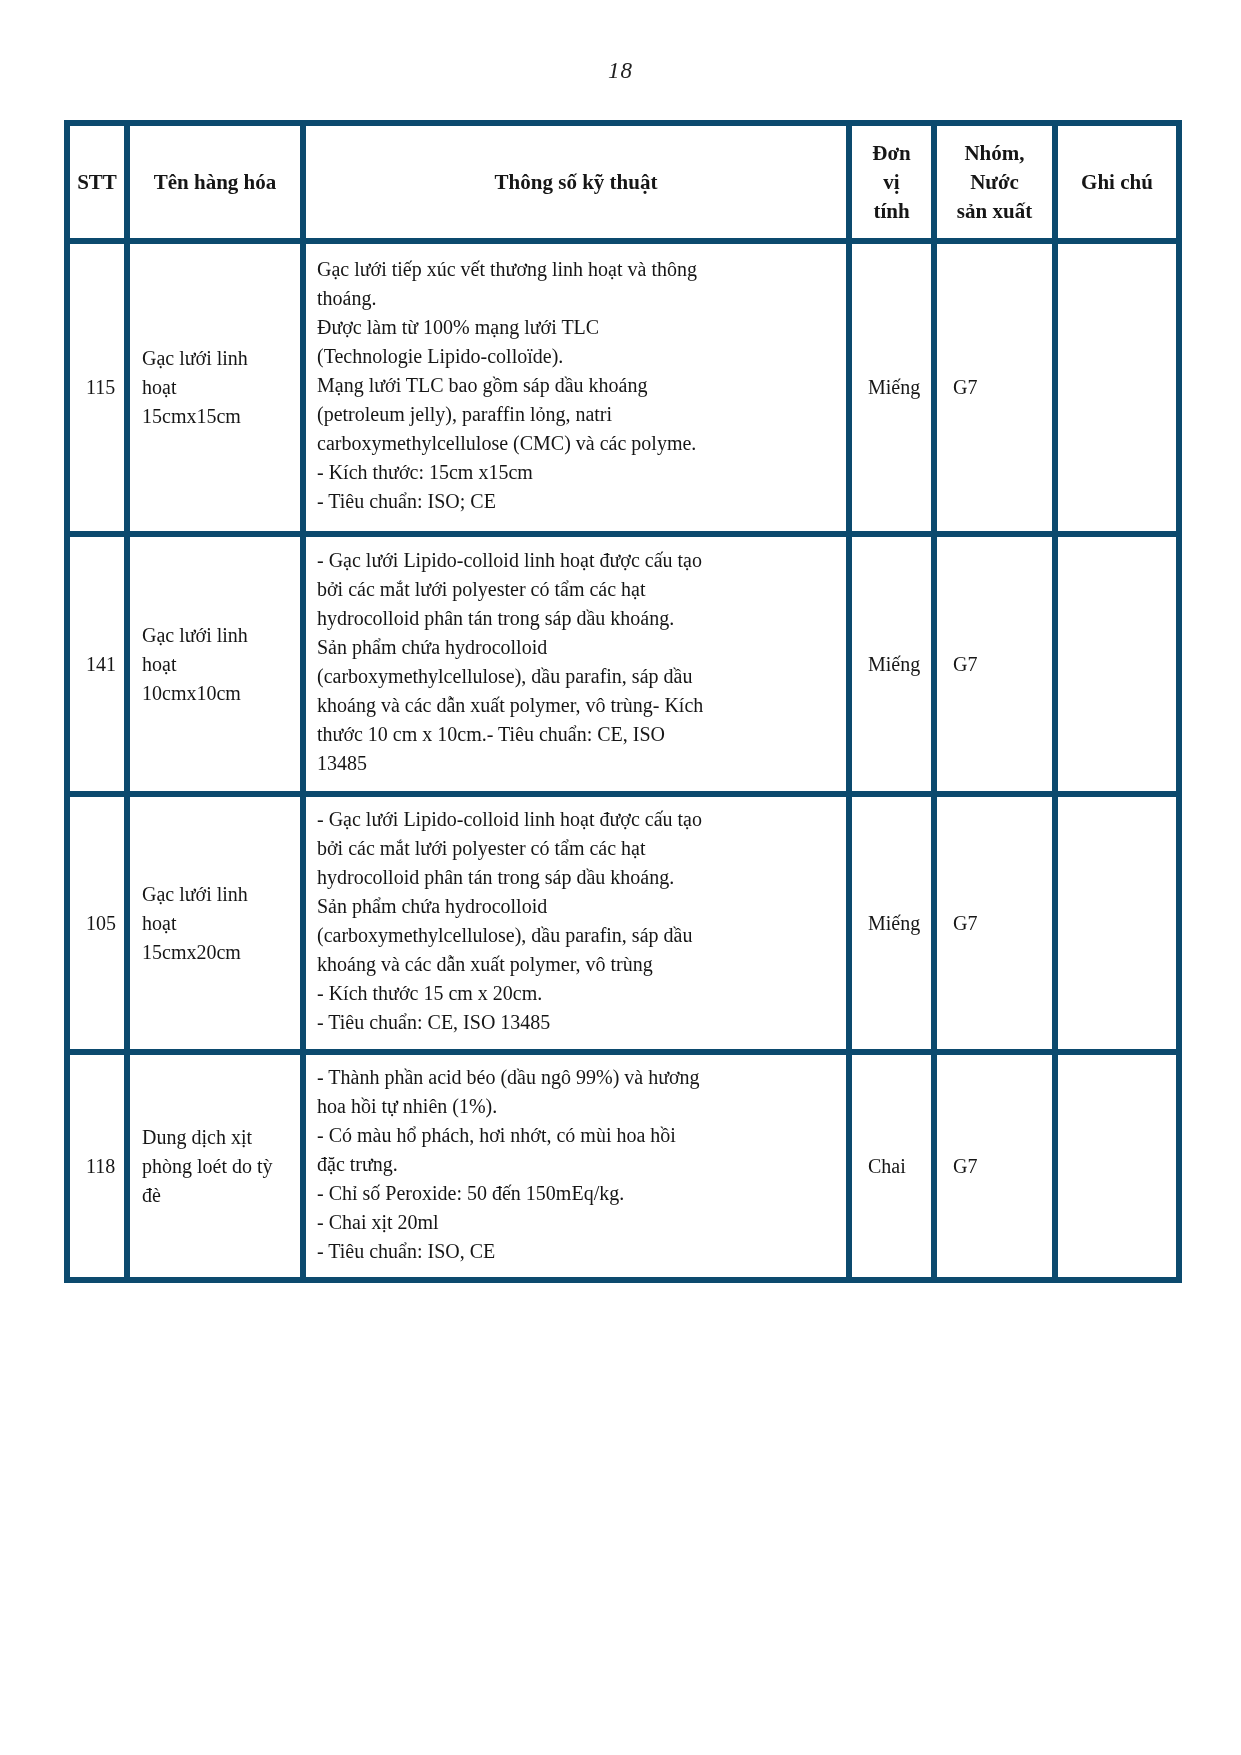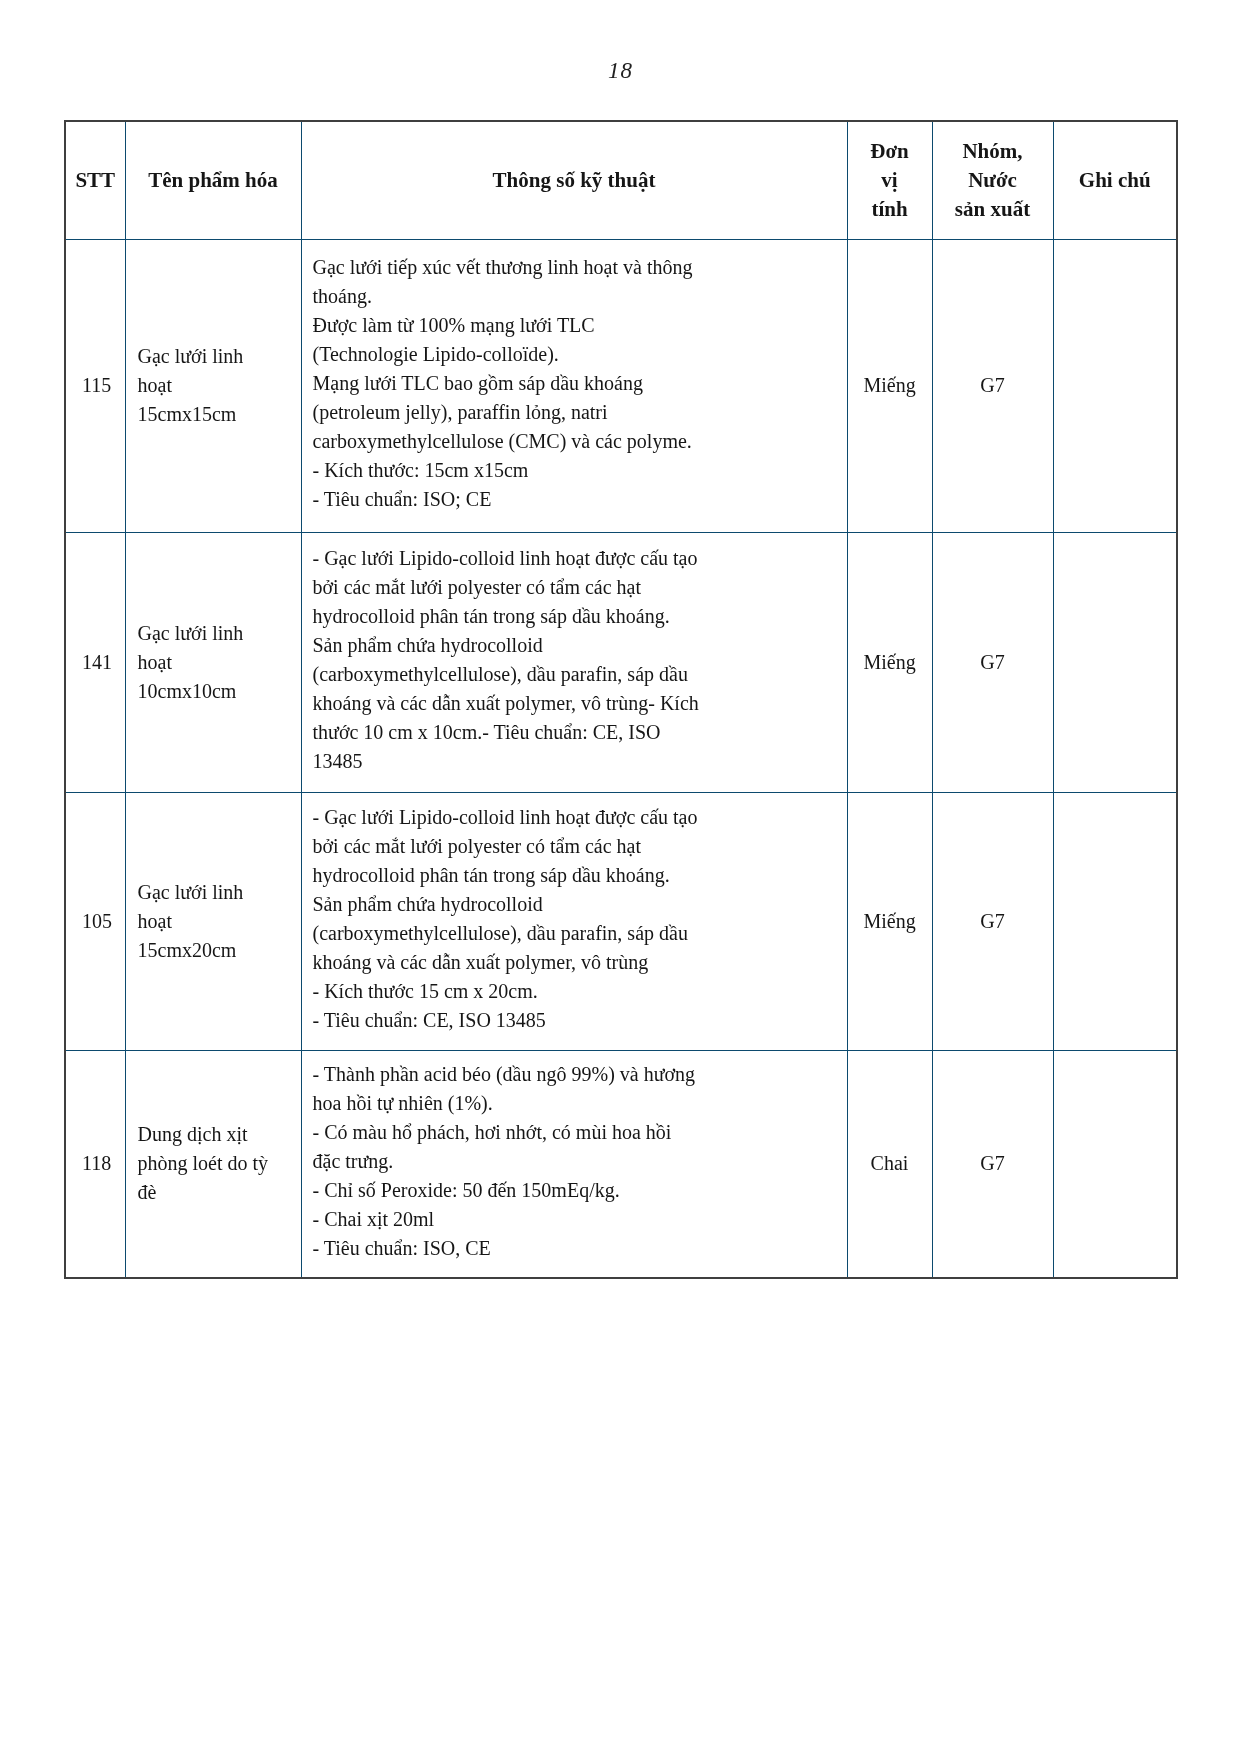--- a/index.html
+++ b/index.html
@@ -24,39 +24,39 @@
   }
   table.doc-table {
     border-collapse: collapse;
     margin: 36px 0 0 64px;
     table-layout: fixed;
     width: 1112px;
     border: 2px solid #3f3f3f;
   }
   table.doc-table th,
   table.doc-table td {
-    border: 1px solid #0c4a6e;
+    border: 6px solid #0c4a6e;
     font-size: 20px;
     line-height: 29px;
     vertical-align: middle;
     overflow: hidden;
   }
   table.doc-table th {
     font-weight: bold;
     text-align: center;
     white-space: pre-line;
     font-size: 21px;
     padding: 4px 2px;
   }
   tr.hrow { height: 118px; }
   tr.r0 { height: 293px; }
   tr.r1 { height: 260px; }
   tr.r2 { height: 258px; }
   tr.r3 { height: 228px; }
-  td.c { text-align: center; padding: 0 16px; }
+  td.c { padding: 0 16px; }
   td.name {
     text-align: left;
     padding: 4px 6px 4px 12px;
     white-space: pre-line;
   }
   td.specs {
     text-align: left;
     padding: 4px 8px 8px 11px;
     white-space: pre-line;
   }
@@ -73,21 +73,21 @@
       <col style="width:60px">
       <col style="width:176px">
       <col style="width:546px">
       <col style="width:85px">
       <col style="width:121px">
       <col style="width:124px">
     </colgroup>
     <thead>
       <tr class="hrow">
         <th>STT</th>
-        <th>Tên phẩm hóa</th>
+        <th>Tên hàng hóa</th>
         <th>Thông số kỹ thuật</th>
         <th>Đơn
 vị
 tính</th>
         <th>Nhóm,
 Nước
 sản xuất</th>
         <th>Ghi chú</th>
       </tr>
     </thead>

